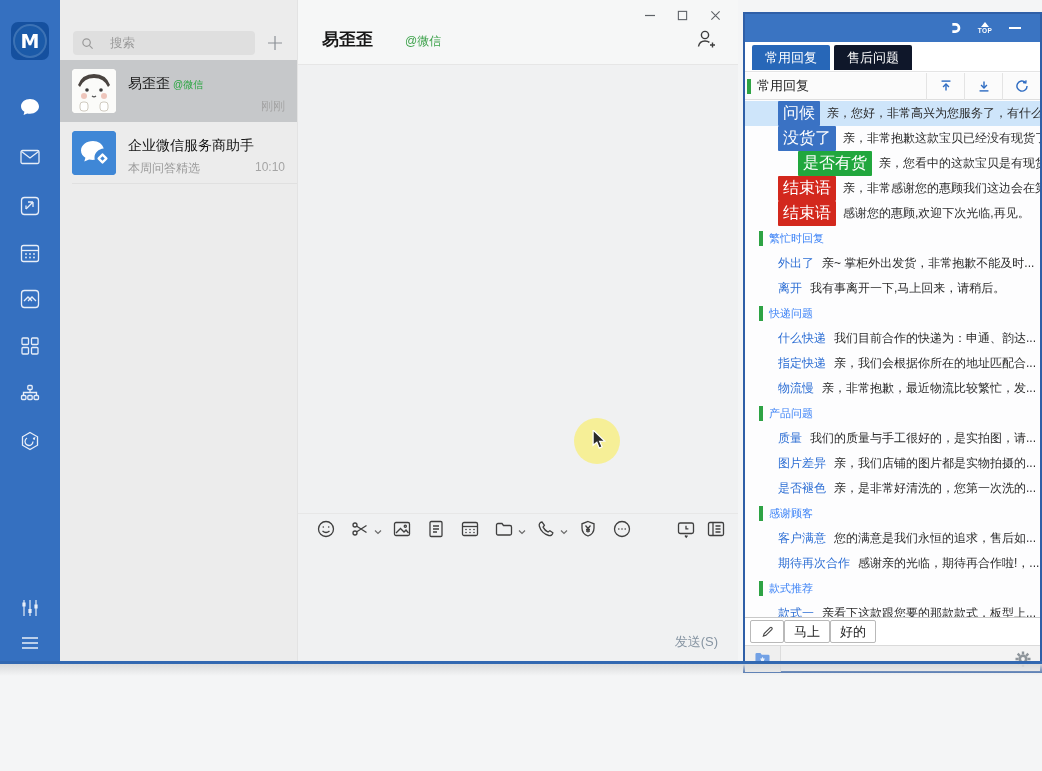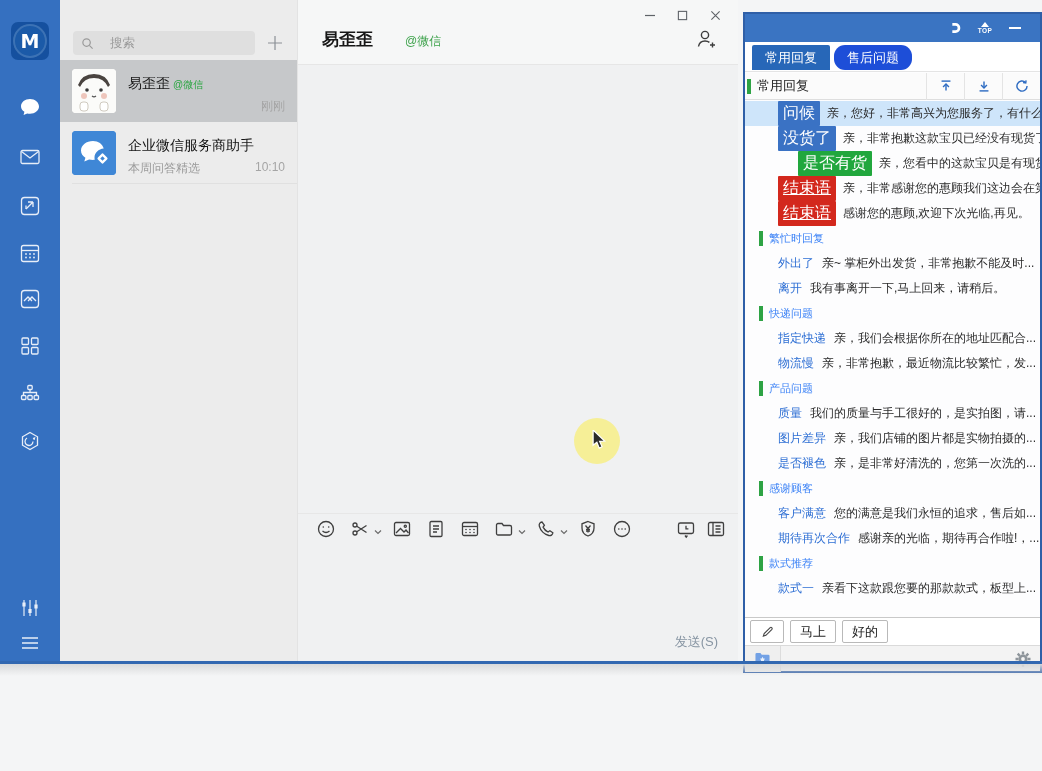--- a/index.html
+++ b/index.html
@@ -83,45 +83,45 @@
   .top-tri{width:0;height:0;border-left:4px solid transparent;border-right:4px solid transparent;
     border-bottom:5px solid #fff;margin-bottom:1px;}
   .top-txt{font-size:6.5px;font-weight:bold;color:#fff;letter-spacing:.5px;}
   .min-bar{width:12px;height:2px;background:#fff;}
 
   .ap-tabs{position:absolute;left:0;top:28px;width:295px;height:30px;background:#fff;
     display:flex;align-items:flex-end;padding-left:7px;border-bottom:1px solid #e4e4e4;}
   .ap-tab{height:25px;padding:0 13px;display:flex;align-items:center;color:#fff;font-size:13px;
     margin-right:4px;margin-bottom:1px;border-radius:2px 2px 0 0;}
   .ap-tab.active{background:#2767b8;}
-  .ap-tab.inactive{background:#1d4ed8;border-radius:11px;}
+  .ap-tab.inactive{background:#0f172a;}
 
   .ap-toolbar{position:absolute;left:0;top:59px;width:295px;height:27px;background:#fbfbfb;
     border-bottom:1px solid #dedede;display:flex;align-items:center;}
   .green-bar::before{content:"";width:4px;height:15px;background:#2ea344;margin-right:6px;flex:0 0 auto;}
   .ap-toolbar-title{display:flex;align-items:center;font-size:13px;color:#1d1d1d;flex:1 1 auto;padding-left:2px;}
   .ap-tool-btn{width:38px;height:27px;display:flex;align-items:center;justify-content:center;
     border-left:1px solid #e4e4e4;color:#2e6cc2;}
   .ap-tool-btn svg{stroke:#2e6cc2;fill:none;stroke-width:1.6;}
 
   .ap-list{position:absolute;left:0;top:87px;width:295px;height:516px;overflow:hidden;background:#fdfdfe;}
   .ap-row{height:25px;display:flex;align-items:center;padding-left:33px;white-space:nowrap;
     overflow:hidden;font-size:12px;color:#2b2b2b;}
   .ap-row.selected{background:#cee5fa;}
   .badge{flex:0 0 auto;color:#fff;font-size:16px;padding:2px 5px;margin-right:7px;border-radius:1px;}
   .badge.blue{background:#3a72c4;}
   .badge.green{background:#21a73d;margin-left:20px;}
-  .badge.red{background:#d3281d;text-decoration:underline;}
+  .badge.red{background:#d3281d;}
   .linklabel{flex:0 0 auto;color:#2e6fd4;margin-right:8px;}
   .rowtext{flex:0 1 auto;overflow:hidden;}
   .ap-sec{height:25px;display:flex;align-items:center;font-size:11px;color:#3b82f6;padding-left:14px;}
 
   .ap-quickbar{position:absolute;left:0;top:603px;width:295px;height:28px;background:#fff;
     border-top:1px solid #c9c9c9;display:flex;align-items:center;padding-left:5px;}
-  .qb-btn{height:23px;border:1px solid #b9b9b9;background:#fff;border-radius:2px;margin-right:6px;
+  .qb-btn{height:23px;border:1px solid #b9b9b9;background:#fff;border-radius:2px;
     display:flex;align-items:center;justify-content:center;font-size:13px;color:#1e1e1e;padding:0 9px;}
   .qb-btn.icon-btn{width:34px;padding:0;color:#444;}
   .qb-btn.icon-btn svg{stroke:#444;fill:none;stroke-width:1.3;}
 
   .ap-statusbar{position:absolute;left:0;top:631px;width:295px;height:26px;background:#f3f3f3;
     border-top:1px solid #dadada;display:flex;align-items:center;}
   .sb-folder{width:36px;height:26px;display:flex;align-items:center;justify-content:center;
     border-right:1px solid #dcdcdc;background:#efefef;}
   .sb-gear{position:absolute;right:8px;top:4px;width:18px;height:18px;}
 </style>
@@ -478,20 +478,24 @@
       <span class="linklabel">外出了</span>
       <span class="rowtext">亲~ 掌柜外出发货，非常抱歉不能及时...</span>
     </div>
     <div class="ap-row">
       <span class="linklabel">离开</span>
       <span class="rowtext">我有事离开一下,马上回来，请稍后。</span>
     </div>
 
     <div class="ap-sec green-bar">快递问题</div>
     <div class="ap-row">
+      <span class="linklabel">什么快递</span>
+      <span class="rowtext">我们目前合作的快递为：申通、韵达...</span>
+    </div>
+    <div class="ap-row">
       <span class="linklabel">指定快递</span>
       <span class="rowtext">亲，我们会根据你所在的地址匹配合...</span>
     </div>
     <div class="ap-row">
       <span class="linklabel">物流慢</span>
       <span class="rowtext">亲，非常抱歉，最近物流比较繁忙，发...</span>
     </div>
 
     <div class="ap-sec green-bar">产品问题</div>
     <div class="ap-row">

